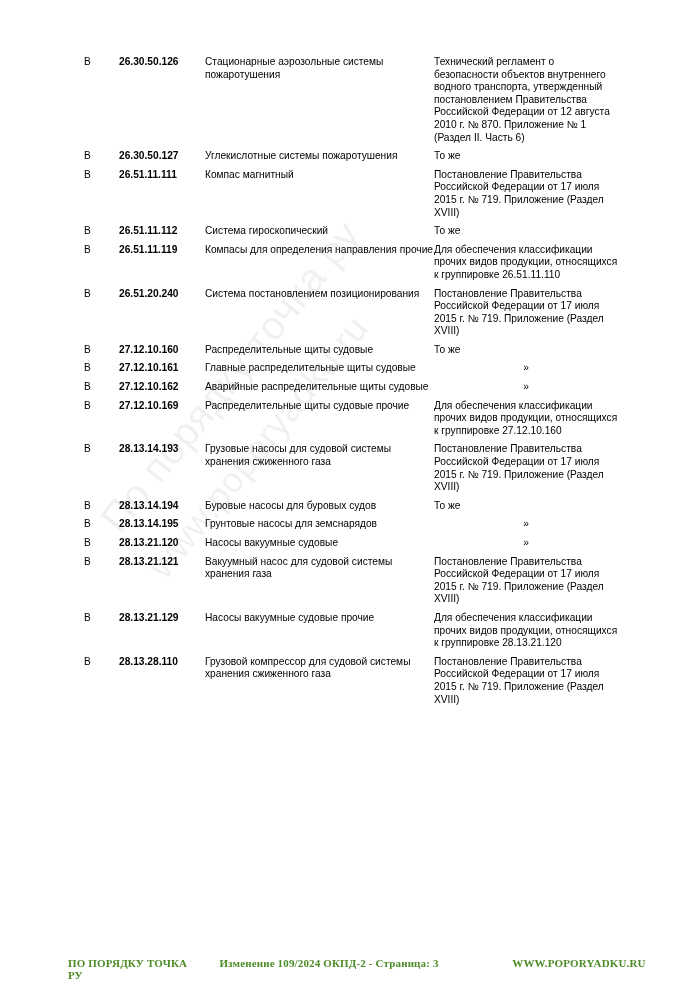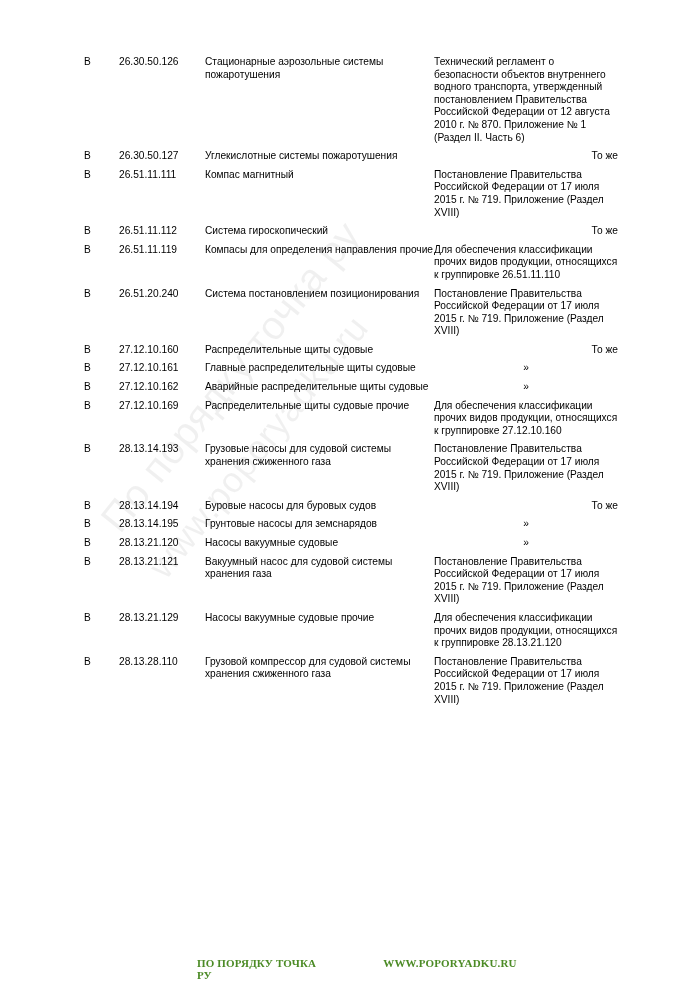--- a/index.html
+++ b/index.html
@@ -66,26 +66,26 @@
     font-size: 10.2px;
     line-height: 12.6px;
     border: none;
   }
   col.c-flag  { width: 35px; }
   col.c-code  { width: 86px; }
   col.c-name  { width: 229px; }
   col.c-note  { width: 184px; }
 
   td.cell-flag { }
-  td.cell-code { white-space: nowrap; }
+  td.cell-code { white-space: nowrap; font-weight: bold; }
   td.cell-name { padding-right: 16px; }
   td.cell-note { }
 
   
-  td.cell-note.note-center { text-align: right; }
+  td.cell-note.note-center { text-align: left; }
   td.cell-note.note-ditto  { text-align: center; }
 
   
   #footer {
     position: absolute;
     left: 0;
     top: 957px;
     width: 700px;
     z-index: 3;
     display: flex;
@@ -220,16 +220,17 @@
           <td class="cell-flag">В</td>
           <td class="cell-code">28.13.28.110</td>
           <td class="cell-name">Грузовой компрессор для судовой системы хранения сжиженного газа</td>
           <td class="cell-note">Постановление Правительства Российской Федерации от 17 июля 2015 г. № 719. Приложение (Раздел XVIII)</td>
         </tr>
       </tbody>
   </table>
 
   <div id="footer" style="color: rgb(76, 139, 38);">
     <span class="f-left">ПО ПОРЯДКУ ТОЧКА РУ</span>
+    <span class="f-center">Изменение 109/2024 ОКПД-2 - Страница: 3</span>
     <span class="f-right">WWW.POPORYADKU.RU</span>
   </div>
 
 </div>
 
 </body></html>

